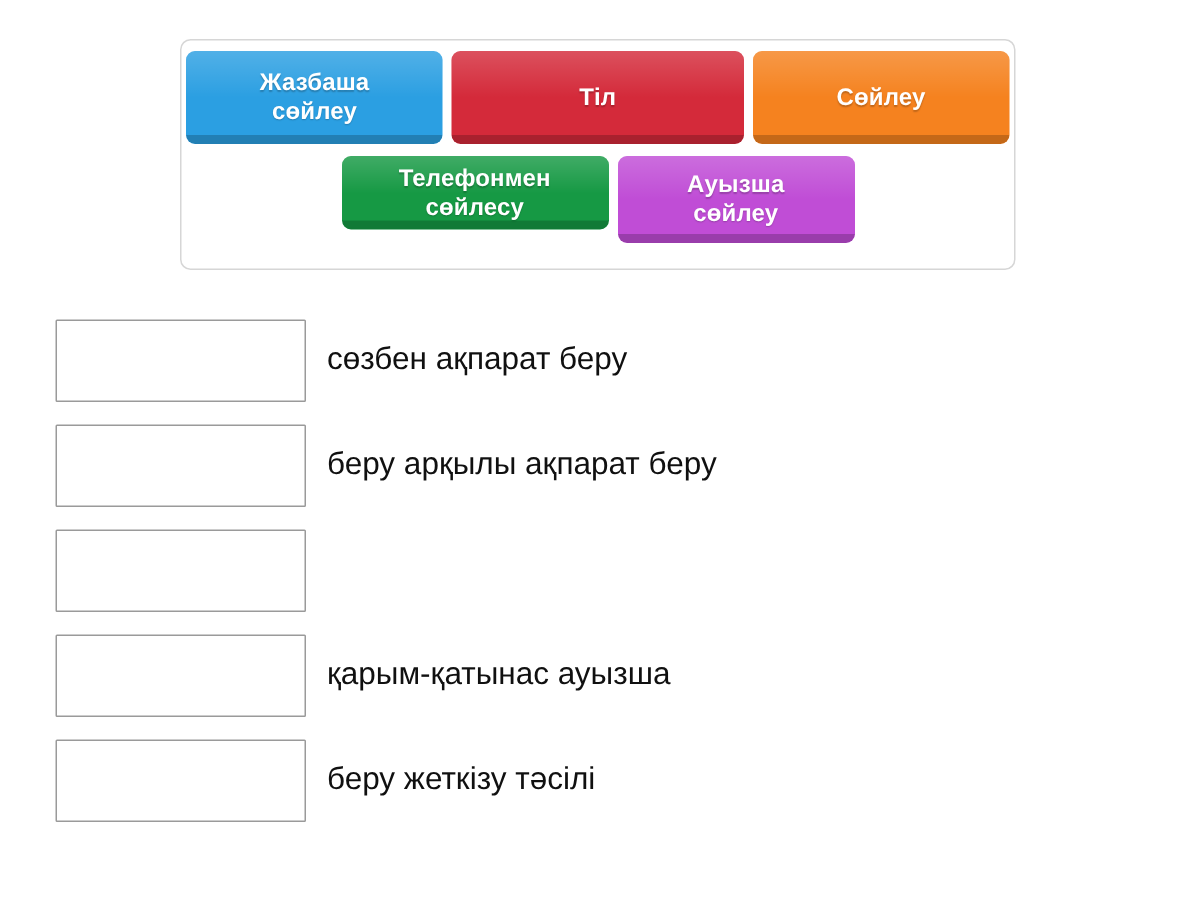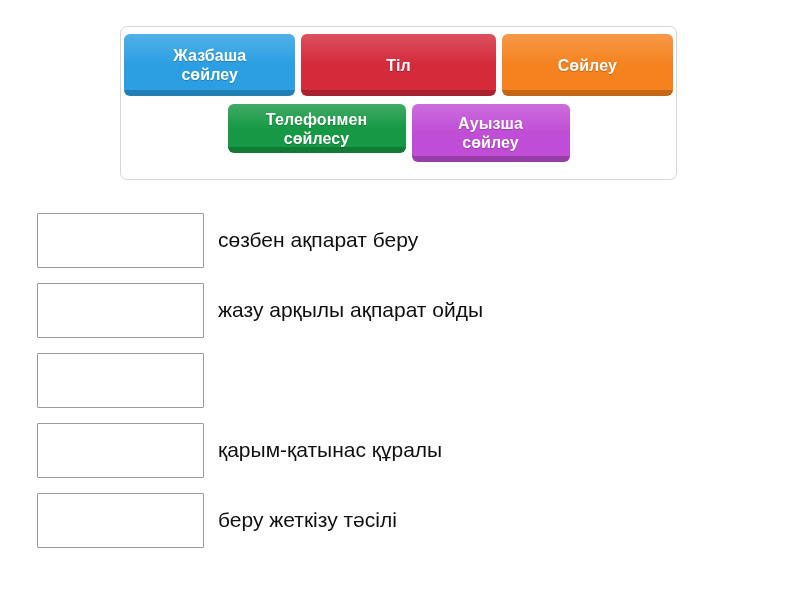--- a/index.html
+++ b/index.html
@@ -161,30 +161,30 @@
 
 <div id="match-list">
 
   <div class="match-row">
     <div class="drop-zone"></div>
     <div class="prompt-text">сөзбен ақпарат беру</div>
   </div>
 
   <div class="match-row">
     <div class="drop-zone"></div>
-    <div class="prompt-text">жазу арқылы ақпарат ойды</div>
+    <div class="prompt-text">беру арқылы ақпарат беру</div>
   </div>
 
   <div class="match-row">
     <div class="drop-zone"></div>
   </div>
 
   <div class="match-row">
     <div class="drop-zone"></div>
-    <div class="prompt-text">қарым-қатынас құралы</div>
+    <div class="prompt-text">қарым-қатынас ауызша</div>
   </div>
 
   <div class="match-row">
     <div class="drop-zone"></div>
     <div class="prompt-text">беру жеткізу тәсілі</div>
   </div>
 
 </div>
 
 </body></html>

